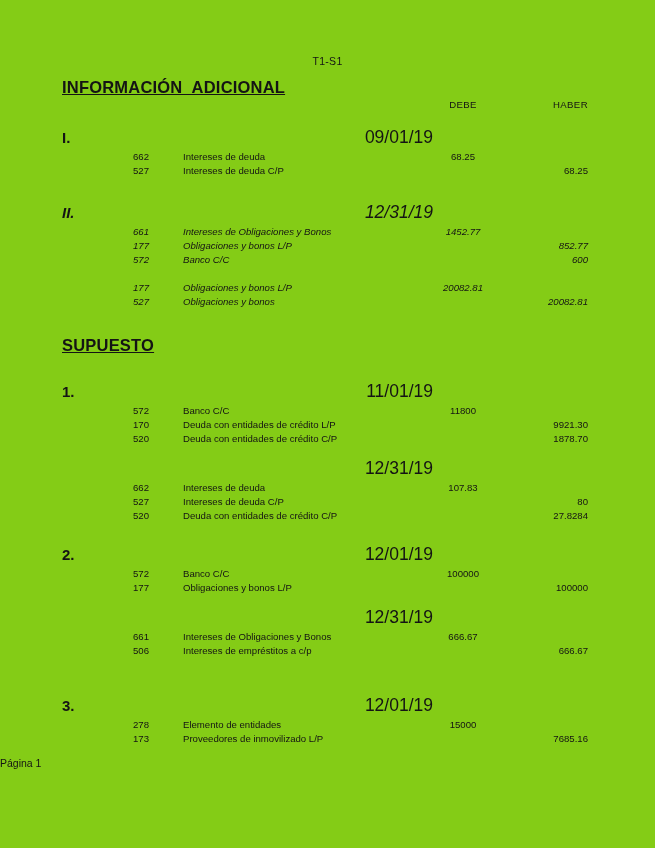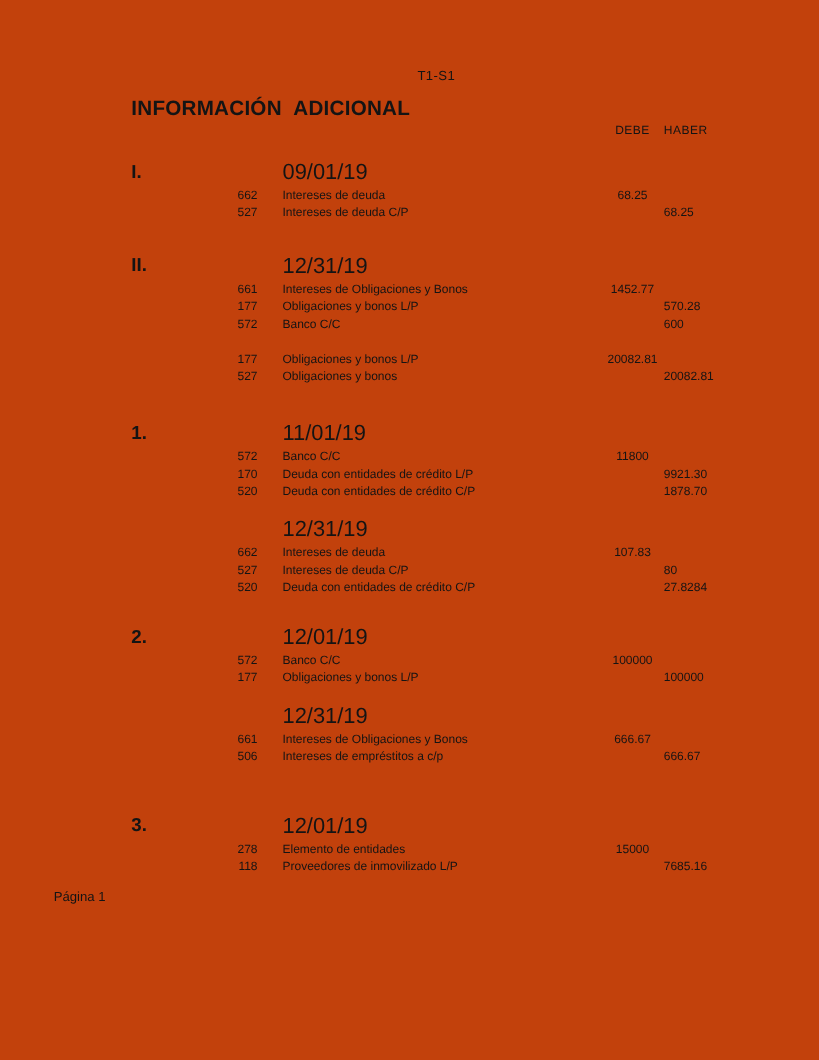--- a/index.html
+++ b/index.html
@@ -7,38 +7,38 @@
   body {
     font-family: "Liberation Sans", sans-serif;
     color: #141414;
     -webkit-font-smoothing: antialiased;
   }
   .sheet {
     position: relative;
     width: 655px;
     height: 848px;
     margin: 0 auto;
-    background: #c2410c;
+    background: #84cc16;
     overflow: hidden;
     padding-top: 55px;
-    padding-left: 43px;
   }
   .doc-code {
     text-align: center;
     font-size: 10.5px;
     height: 12px;
     line-height: 12px;
     letter-spacing: 0.3px;
   }
   .main-heading {
     margin: 11px 12px 0 62px;
     font-size: 16.5px;
     line-height: 18px;
     font-weight: bold;
     letter-spacing: 0.2px;
+    text-decoration: underline;
   }
   .heading-info { word-spacing: 5px; }
   .heading-supuesto { margin-top: 27px; }
   .col-headers {
     position: relative;
     margin-top: 3px;
     height: 12px;
     font-size: 9.6px;
     line-height: 12px;
     letter-spacing: 0.4px;
@@ -51,50 +51,50 @@
     left: 62px;
     top: 1px;
     font-size: 15px;
     line-height: 19px;
     font-weight: bold;
   }
   .entry-date {
     position: absolute;
     left: 183px;
     width: 250px;
-    text-align: left;
+    text-align: right;
     font-size: 17.5px;
     line-height: 20px;
   }
   .entry-group { margin-top: 3px; }
   .entry-group + .entry-group { margin-top: 14px; }
   .entry-row {
     position: relative;
     height: 14px;
     font-size: 9.6px;
     line-height: 13px;
   }
   .cell-acct {
     position: absolute;
     left: 133px;
     width: 30px;
-    text-align: right;
+    text-align: left;
   }
   .cell-desc { position: absolute; left: 183px; white-space: nowrap; }
   .cell-debit {
     position: absolute;
     left: 413px;
     width: 100px;
     text-align: center;
   }
   .cell-credit {
     position: absolute;
     left: 488px;
     width: 100px;
-    text-align: left;
+    text-align: right;
   }
   .doc-footer {
     margin-top: 11px;
     text-align: left;
     font-size: 10.5px;
     height: 13px;
     line-height: 13px;
   }
 </style>
 </head>
@@ -127,38 +127,38 @@
   </div>
             <div class="entry-row">
     <span class="cell-acct">527</span>
     <span class="cell-desc">Intereses de deuda C/P</span>
     <span class="cell-debit"></span>
     <span class="cell-credit">68.25</span>
   </div>
           </div>
         </div>
       </section>
-      <section class="journal-section" style="margin-top: 24px;">
+      <section class="journal-section" style="margin-top: 24px; font-style: italic;">
         <div class="entry-block">
     <div class="block-header">
       <span class="sec-label">II.</span>
       <span class="entry-date">12/31/19</span>
     </div>
   <div class="entry-group">
             <div class="entry-row">
     <span class="cell-acct">661</span>
     <span class="cell-desc">Intereses de Obligaciones y Bonos</span>
     <span class="cell-debit">1452.77</span>
     <span class="cell-credit"></span>
   </div>
             <div class="entry-row">
     <span class="cell-acct">177</span>
     <span class="cell-desc">Obligaciones y bonos L/P</span>
     <span class="cell-debit"></span>
-    <span class="cell-credit">570.28</span>
+    <span class="cell-credit">852.77</span>
   </div>
             <div class="entry-row">
     <span class="cell-acct">572</span>
     <span class="cell-desc">Banco C/C</span>
     <span class="cell-debit"></span>
     <span class="cell-credit">600</span>
   </div>
           </div>
           <div class="entry-group">
             <div class="entry-row">
@@ -171,20 +171,21 @@
     <span class="cell-acct">527</span>
     <span class="cell-desc">Obligaciones y bonos</span>
     <span class="cell-debit"></span>
     <span class="cell-credit">20082.81</span>
   </div>
           </div>
         </div>
       </section>
     </div>
 
+  <h1 class="main-heading heading-supuesto">SUPUESTO</h1>
 
   <div class="sections" id="sections-1">
       <section class="journal-section" style="margin-top: 27px;">
         <div class="entry-block">
     <div class="block-header">
       <span class="sec-label">1.</span>
       <span class="entry-date">11/01/19</span>
     </div>
   <div class="entry-group">
             <div class="entry-row">
@@ -283,21 +284,21 @@
       <span class="entry-date">12/01/19</span>
     </div>
   <div class="entry-group">
             <div class="entry-row">
     <span class="cell-acct">278</span>
     <span class="cell-desc">Elemento de entidades</span>
     <span class="cell-debit">15000</span>
     <span class="cell-credit"></span>
   </div>
             <div class="entry-row">
-    <span class="cell-acct">118</span>
+    <span class="cell-acct">173</span>
     <span class="cell-desc">Proveedores de inmovilizado L/P</span>
     <span class="cell-debit"></span>
     <span class="cell-credit">7685.16</span>
   </div>
           </div>
         </div>
       </section>
     </div>
 
   <div class="doc-footer">Página 1</div>

